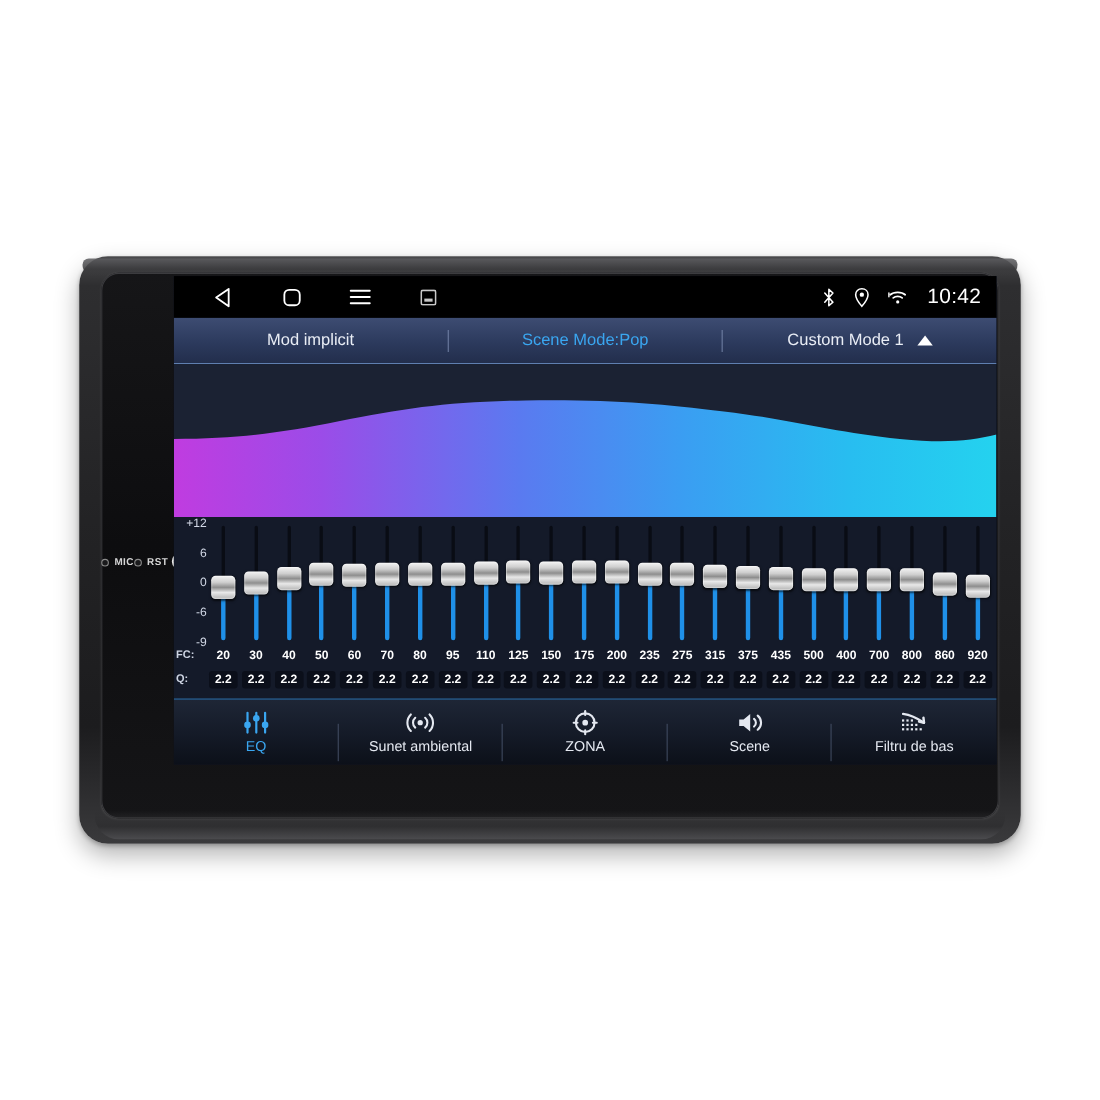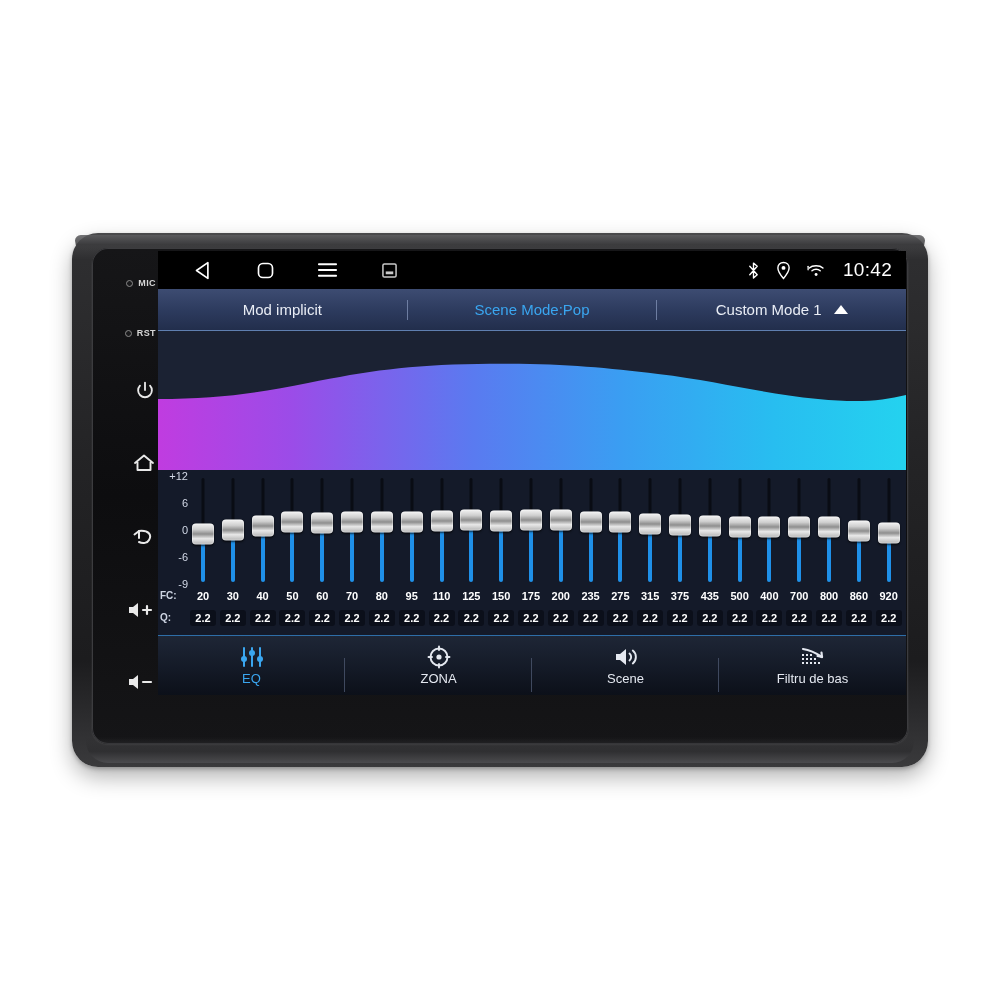--- a/index.html
+++ b/index.html
@@ -40,22 +40,22 @@
     left: 20px; top: 15px; width: 816px; height: 496px;
     border-radius: 16px;
     background: linear-gradient(180deg,#161618 0%,#0d0d0f 50%,#151517 100%);
     box-shadow: inset 0 0 0 1px #3c3c3f, 0 1px 2px rgba(255,255,255,.12);
   }
 
   
   #hardkey-column {
     position: absolute;
     left: 0; top: 0; width: 64px; height: 100%;
-    display: flex; flex-direction: column;
-    align-items: flex-end;
+    display: flex; flex-direction: row;
+    align-items: center;
     padding-top: 30px;
     gap: 0;
   }
   .hardkey { color:#e6e6e6; display:flex; align-items:center; justify-content:center; }
   .hk-dotlabel{ display:flex; align-items:center; gap:5px; font-size:9px; font-weight:bold;
                 letter-spacing:.4px; color:#d6d6d6; }
   .hk-dot{ width:7px; height:7px; border-radius:50%; border:1px solid #8b8b8b; background:#1a1a1c;}
   .hk-sp1{height:40px;} .hk-sp2{height:42px;} .hk-sp3{height:50px;}
   .hk-sp4{height:52px;} .hk-sp5{height:52px;}
 
@@ -491,20 +491,35 @@
                 <circle cx="5" cy="13" r="3" fill="currentColor"></circle>
                 <circle cx="13" cy="7" r="3" fill="currentColor"></circle>
                 <circle cx="21" cy="13" r="3" fill="currentColor"></circle>
               </svg>
             </div>
             <div>EQ</div>
             <div class="tab-sep"></div>
           </div>
           <div class="tab">
             <div class="tab-icon">
+              <svg width="28" height="20" viewBox="0 0 28 20">
+                <g stroke="currentColor" stroke-width="1.9" fill="none" stroke-linecap="round">
+                  <path d="M9.5 5.5 A6 6 0 0 0 9.5 14.5"></path>
+                  <path d="M18.5 5.5 A6 6 0 0 1 18.5 14.5"></path>
+                  <path d="M5.5 2.5 A10.5 10.5 0 0 0 5.5 17.5"></path>
+                  <path d="M22.5 2.5 A10.5 10.5 0 0 1 22.5 17.5"></path>
+                </g>
+                <circle cx="14" cy="10" r="2.4" fill="currentColor"></circle>
+              </svg>
+            </div>
+            <div>Sunet ambiental</div>
+            <div class="tab-sep"></div>
+          </div>
+          <div class="tab">
+            <div class="tab-icon">
               <svg width="24" height="24" viewBox="0 0 24 24">
                 <circle cx="12" cy="12" r="8.5" fill="none" stroke="currentColor" stroke-width="1.9"></circle>
                 <circle cx="12" cy="12" r="2.6" fill="currentColor"></circle>
                 <g stroke="currentColor" stroke-width="1.9" stroke-linecap="round">
                   <path d="M12 1.5 L12 5"></path>
                   <path d="M12 19 L12 22.5"></path>
                   <path d="M1.5 12 L5 12"></path>
                   <path d="M19 12 L22.5 12"></path>
                 </g>
               </svg>

